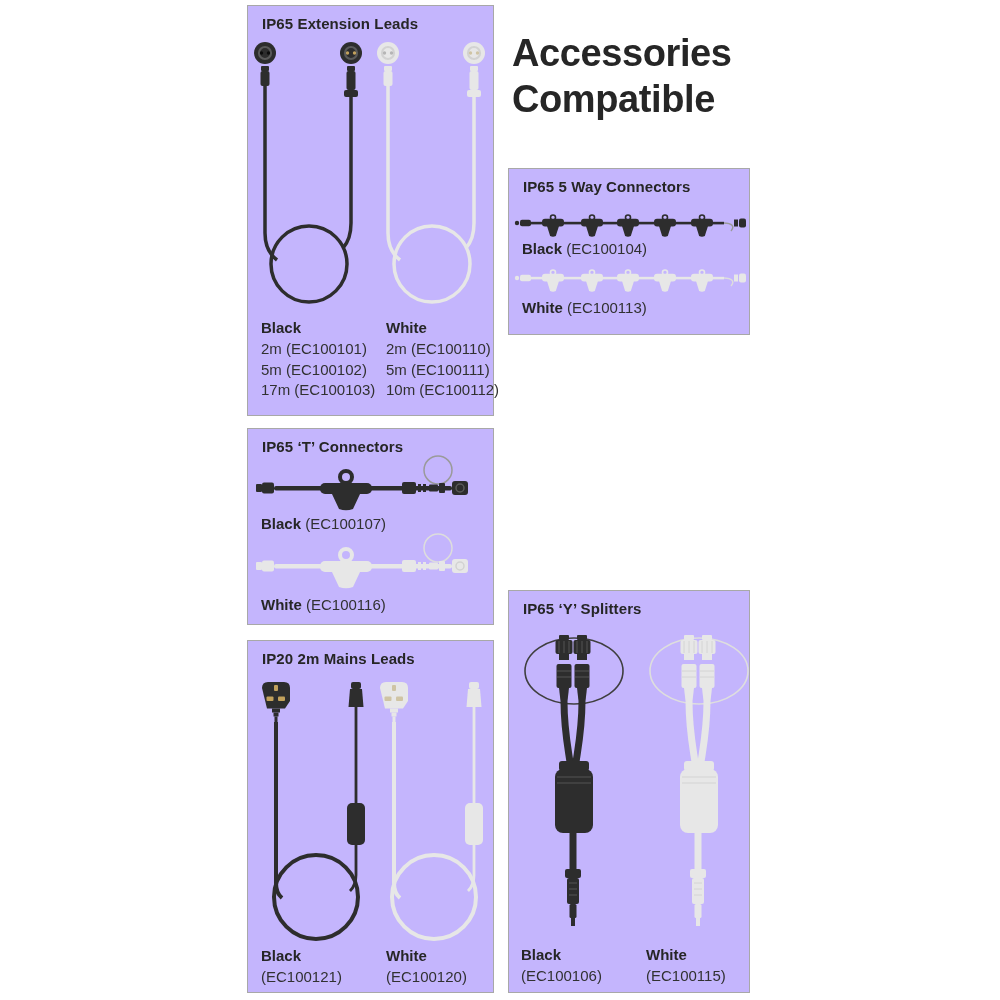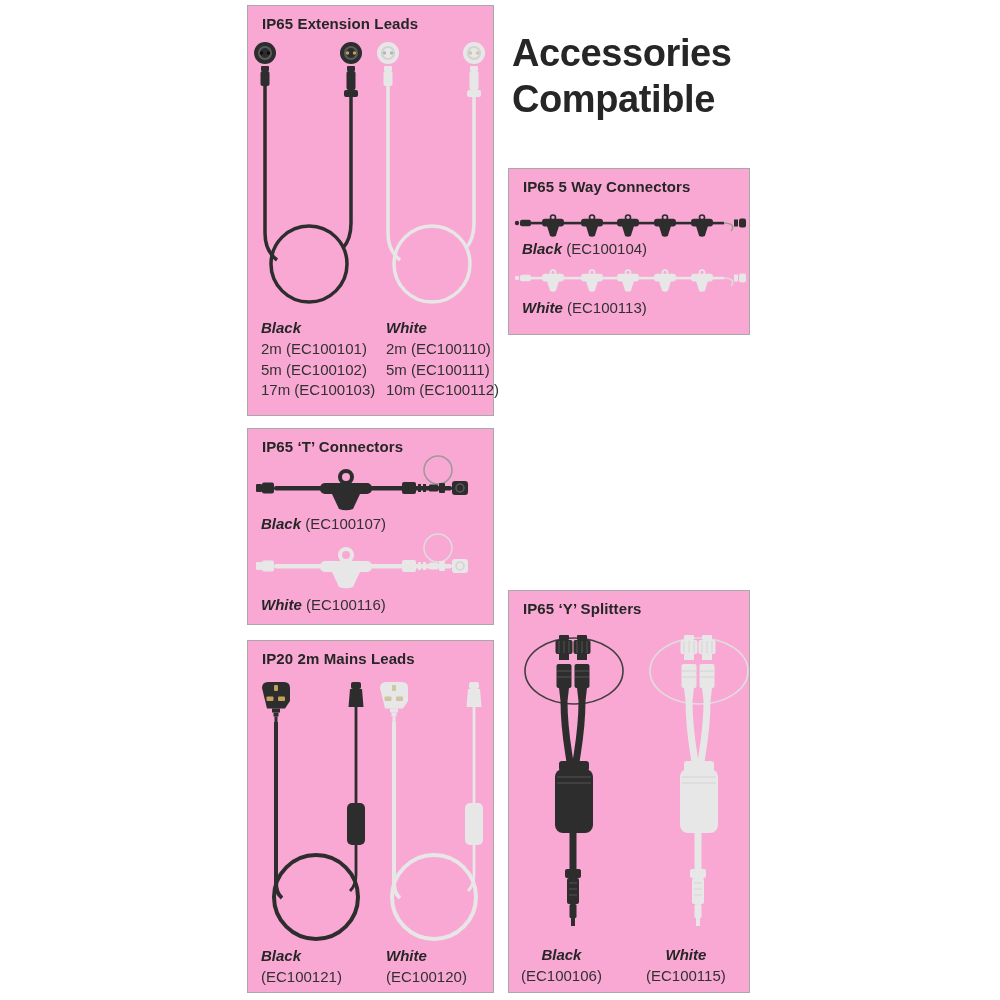--- a/index.html
+++ b/index.html
@@ -1,33 +1,33 @@
 <!DOCTYPE html>
 <html><head>
 <meta charset="utf-8">
 <style>
   html,body { margin:0; padding:0; background:#ffffff; }
   .canvas {
     position:relative; width:1000px; height:1000px; background:#ffffff;
     font-family:"Liberation Sans", sans-serif; color:#262626; overflow:hidden;
   }
   .panel {
-    position:absolute; border:1px solid #a8a8a8; background:#f9a8d4; box-sizing:border-box;
+    position:absolute; border:1px solid #a8a8a8; background:#c4b5fd; box-sizing:border-box;
   }
   .panel-title {
     position:absolute; left:14px; top:9px; font-size:15px; font-weight:bold;
     letter-spacing:0.1px; white-space:nowrap; color:#262626;
   }
   .main-heading {
     position:absolute; left:512px; top:30px; font-size:38px; line-height:46px;
     font-weight:bold; letter-spacing:-0.4px; color:#262626;
   }
   .illo { position:absolute; overflow:visible; }
   .vlabel { position:absolute; font-size:15px; white-space:nowrap; }
-  .vname { font-weight:bold; color:#262626;font-style:italic; }
+  .vname { font-weight:bold; color:#262626; }
   .vcode { font-weight:400; color:#313131; }
   .col { position:absolute; width:122px; font-size:15px; }
   .col .vname { display:block; margin-bottom:3px; }
   .col .item { display:block; line-height:20.5px; color:#313131; }
   .twoline .vname { display:block; margin-bottom:3px; }
   .twoline .vcode { display:block; line-height:20px; }
 
   
   .v-black { --main:#2d2d2d; --ring:#5a5a5a; --slot:#0c0c0c; --pin:#c2a15c;
              --wire:#3f3f3f; --wirelite:#9a9a9a; --ribs:#555555; }
@@ -286,21 +286,21 @@
     <svg class="illo" style="left:4px; top:99px;" width="235" height="26" viewBox="0 0 235 26">
       <use href="#sym-5way" class="v-white"></use>
     </svg>
     <div class="vlabel" style="left:13px; top:130px;">
       <span class="vname">White</span>
       <span class="vcode">(EC100113)</span>
     </div>
   </div>
 
 
-  <div class="panel" style="left:508px; top:590px; width:242px; height:403px;text-align:center;">
+  <div class="panel" style="left:508px; top:590px; width:242px; height:403px;">
     <div class="panel-title">IP65 ‘Y’ Splitters</div>
     <svg class="illo" style="left:15px; top:40px;" width="225" height="300" viewBox="0 0 225 300">
       <use href="#sym-ysplit" class="v-black"></use>
       <use href="#sym-ysplit" x="125" class="v-white"></use>
     </svg>
     <div class="vlabel twoline" style="left:12px; top:355px;">
       <span class="vname">Black</span>
       <span class="vcode">(EC100106)</span>
     </div>
     <div class="vlabel twoline" style="left:137px; top:355px;">

